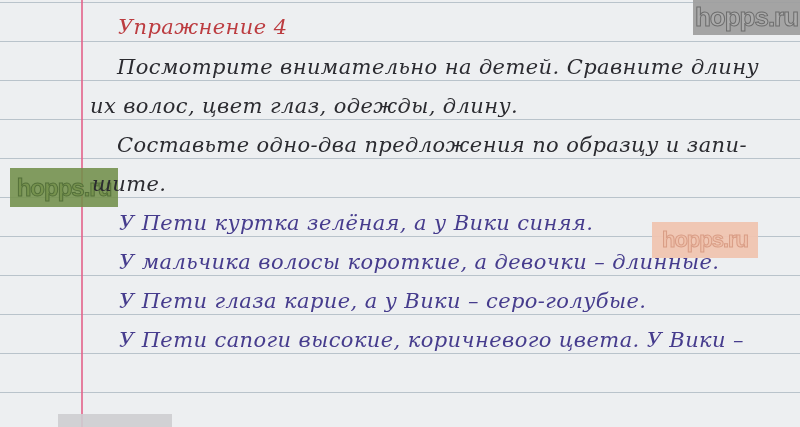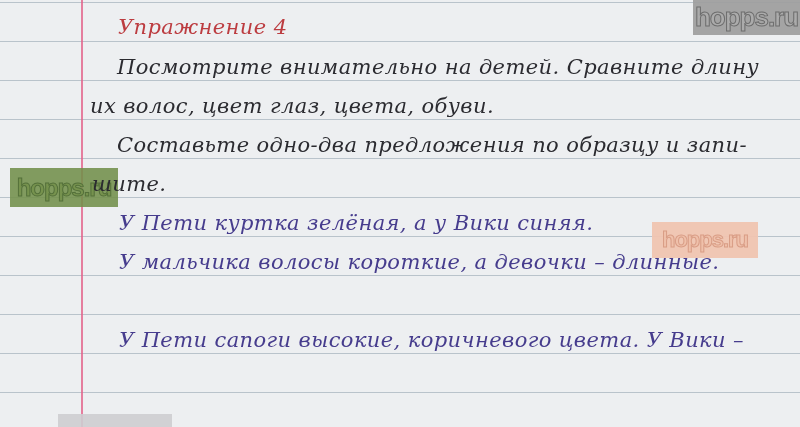--- a/index.html
+++ b/index.html
@@ -96,20 +96,21 @@
   <div class="wm wm-salmon">
     <span>hopps.ru</span>
   </div>
   <div class="wm wm-bottom">
     <span></span>
   </div>
 
   <div class="ink ink-red pos-title">Упражнение 4</div>
 
   <div class="ink ink-black pos-i1">Посмотрите внимательно на детей. Сравните длину</div>
-  <div class="ink ink-black pos-i2">их волос, цвет глаз, цвета, обуви.</div>
+  <div class="ink ink-black pos-i2">их волос, цвет глаз, одежды, длину.</div>
   <div class="ink ink-black pos-i3">Составьте одно-два предложения по образцу и запи-</div>
   <div class="ink ink-black pos-i4">шите.</div>
 
   <div class="ink ink-blue pos-a1">У Пети куртка зелёная, а у Вики синяя.</div>
   <div class="ink ink-blue pos-a2">У мальчика волосы короткие, а девочки – длинные.</div>
+  <div class="ink ink-blue pos-a3">У Пети глаза карие, а у Вики – серо-голубые.</div>
   <div class="ink ink-blue pos-a4">У Пети сапоги высокие, коричневого цвета. У Вики –</div>
 </div>
 
 </body></html>

